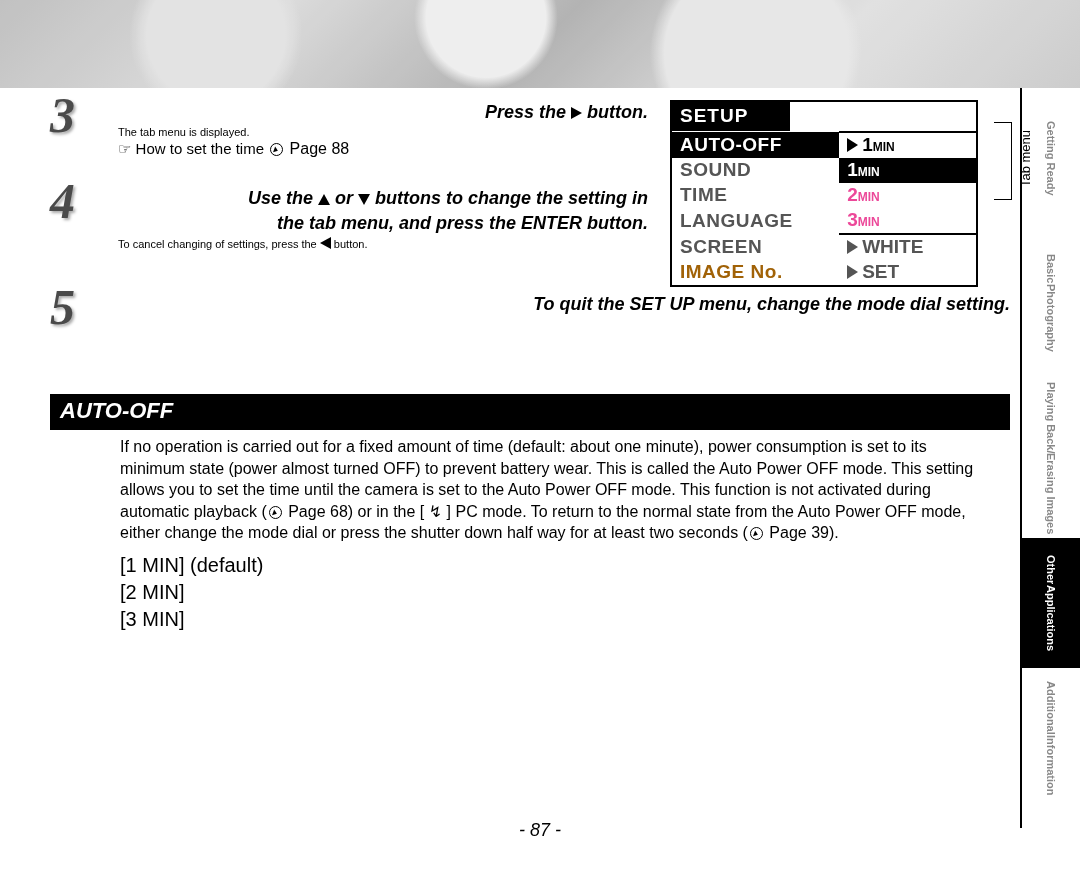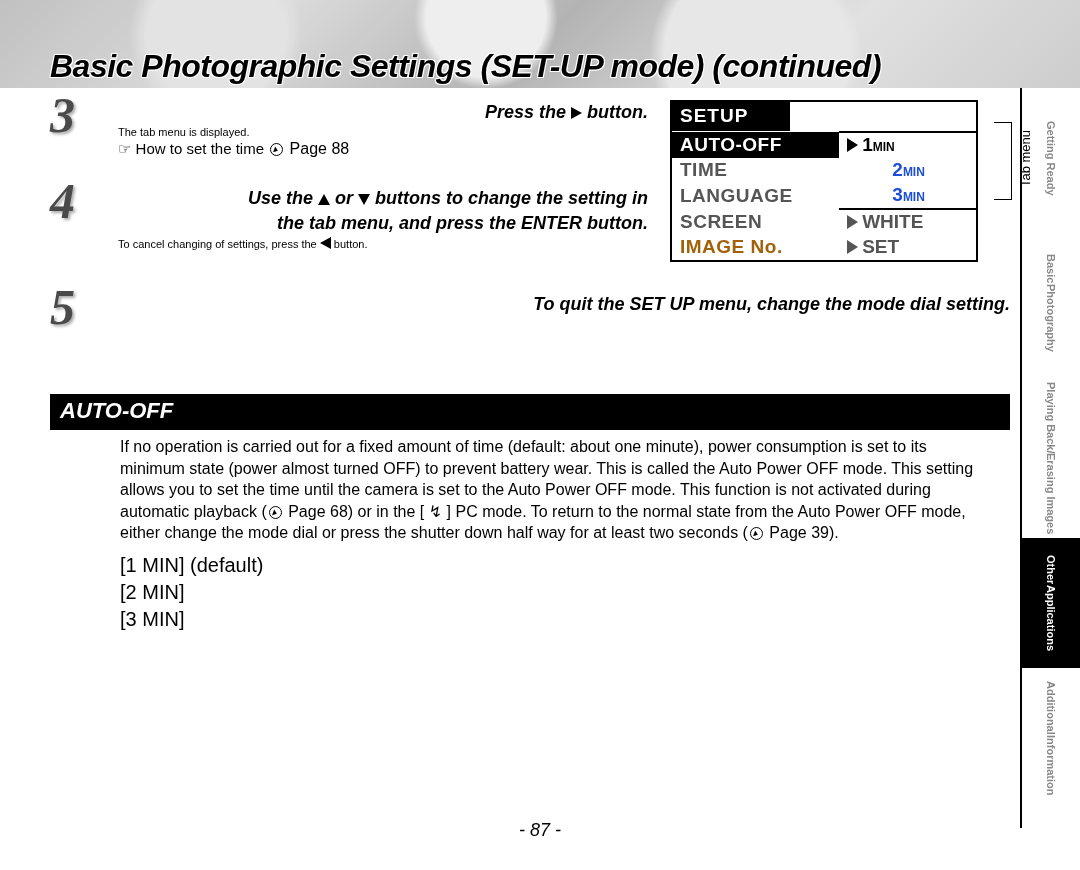--- a/index.html
+++ b/index.html
@@ -146,21 +146,21 @@
   .lcd td.v .min { font-size: 12px; font-weight: bold; }
   .lcd .row-sel td.k { background: #000; color: #fff; }
   .lcd .row-sel td.v { background: #fff; color: #000; border-top: 2px solid #000; }
   .lcd .playtri {
     display: inline-block; width: 0; height: 0;
     border-top: 7px solid transparent; border-bottom: 7px solid transparent;
     border-left: 11px solid currentColor;
     vertical-align: -1px; margin-right: 4px;
   }
   .lcd .sub1 td.v { background: #000; color: #fff; }
-  .lcd .sub2 td.v, .lcd .sub3 td.v { color: #1d4ed8; text-align: center; }
+  .lcd .sub2 td.v, .lcd .sub3 td.v { color: #ec4899; }
 
   
   .bracket {
     position: absolute;
     left: 944px; top: 22px;
     width: 18px; height: 78px;
     border-top: 1.5px solid #000;
     border-right: 1.5px solid #000;
     border-bottom: 1.5px solid #000;
   }
@@ -202,21 +202,20 @@
   }
 
   .narrow { max-width: 530px; }
 </style>
 </head>
 <body>
 
 <div class="page">
 
   <div class="topbg"></div>
-  <div class="title">Basic Photographic Settings (SET-UP mode) (continued)</div>
 
   <div class="rightstrip">
     <div class="vtab gr">
         <span>Getting Ready</span>
       </div>
     <div class="vtab bp">
         <span>Basic</span>
         <br>
         <span>Photography</span>
       </div>
@@ -268,20 +267,24 @@
     </div>
 
     <div class="lcd">
       <div class="lcd-title">SETUP</div>
       <table>
         <tbody>
             <tr class="row-sel">
           <td class="k">AUTO-OFF</td>
           <td class="v"><span class="playtri"></span><span>1</span><span class="min">MIN</span></td>
         </tr>
+        <tr class="sub1">
+          <td class="k" style="color:#555">SOUND</td>
+          <td class="v"><span>1</span><span class="min">MIN</span></td>
+        </tr>
         <tr class="sub2">
           <td class="k" style="color:#555">TIME</td>
           <td class="v"><span>2</span><span class="min">MIN</span></td>
         </tr>
         <tr class="sub3">
           <td class="k" style="color:#555">LANGUAGE</td>
           <td class="v" style="border-bottom:2px solid #000"><span>3</span><span class="min">MIN</span></td>
         </tr>
         <tr>
           <td class="k" style="color:#555">SCREEN</td>

